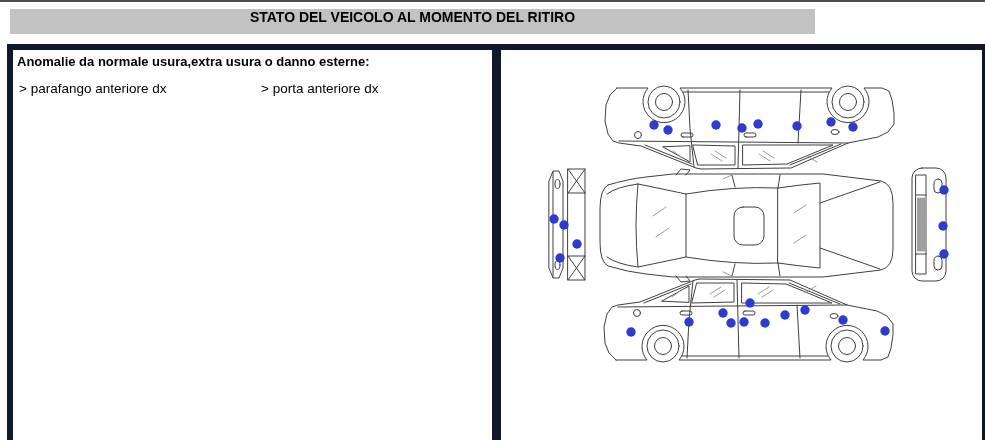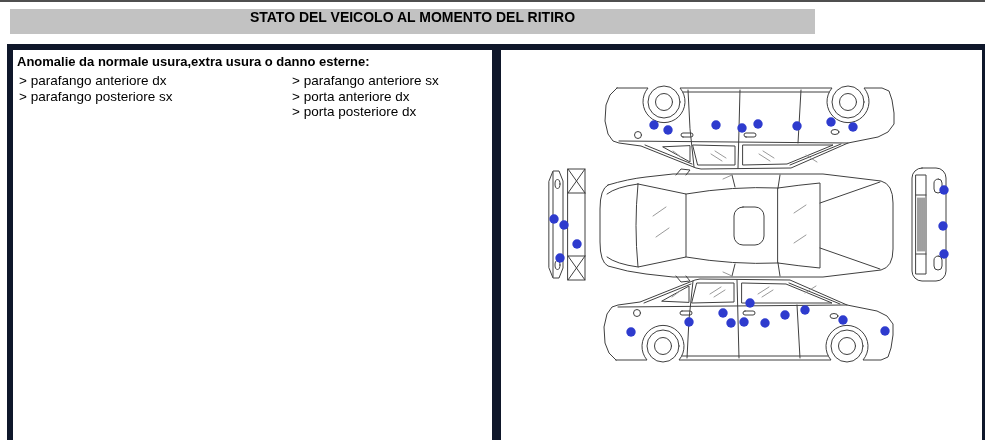--- a/index.html
+++ b/index.html
@@ -22,21 +22,21 @@
   .panel{
     position:absolute;top:44px;height:390px;background:#fff;
     border:6px solid #0f172a;
   }
   .left-panel{left:7px;width:479px;}
   .right-panel{left:495px;width:481px;}
   .anomalies-heading{
     margin:4px 0 0 4px;font-size:13px;font-weight:bold;
   }
   .anomaly-columns{
-    display:flex;margin-top:4px;padding-left:6px;gap:31px;
+    display:flex;margin-top:12px;padding-left:6px;
   }
   .anomaly-col{font-size:13.5px;line-height:15.5px;}
   .anomaly-col.c1{width:242px;}
   .anomaly-col.c2{flex:1;}
   svg .ln{fill:none;stroke:#404040;stroke-width:1;stroke-linejoin:round;stroke-linecap:round;}
   svg .hatch{fill:none;stroke:#9a9a9a;stroke-width:1;stroke-linecap:round;}
 </style>
 </head>
 <body>
 
@@ -44,26 +44,23 @@
 
 <div class="header-bar" style="background: rgb(194, 194, 194);">
   <span class="title">STATO DEL VEICOLO AL MOMENTO DEL RITIRO</span>
 </div>
 
 <div class="panel left-panel">
   <div class="anomalies-heading">Anomalie da normale usura,extra usura o danno esterne:</div>
   <div class="anomaly-columns">
     <div class="anomaly-col c1">
         <div>&gt; parafango anteriore dx</div>
-        <div>&gt; parafango posteriore sx</div>
       </div>
     <div class="anomaly-col c2">
-        <div>&gt; parafango anteriore sx</div>
         <div>&gt; porta anteriore dx</div>
-        <div>&gt; porta posteriore dx</div>
       </div>
   </div>
 </div>
 
 <div class="panel right-panel">
   <svg width="481" height="390" viewBox="0 0 481 390">
     <defs>
       <g id="car-side">
         <path class="ln" d="M16,86 L47,86 A21 21 0 1 1 79,86 L231,86 A21 21 0 1 1 263,86 L281,86 L288,83 L291,74 L293,61 L293,50 L287,42 L277,37 L247,31 L190,6 L100,5 L95,6 L40,28 L18,31 L12,33 L7,40 L4,53 L5,69 L9,79 L16,86 Z"></path>
         <path class="ln" d="M18,33 L247,31"></path>

